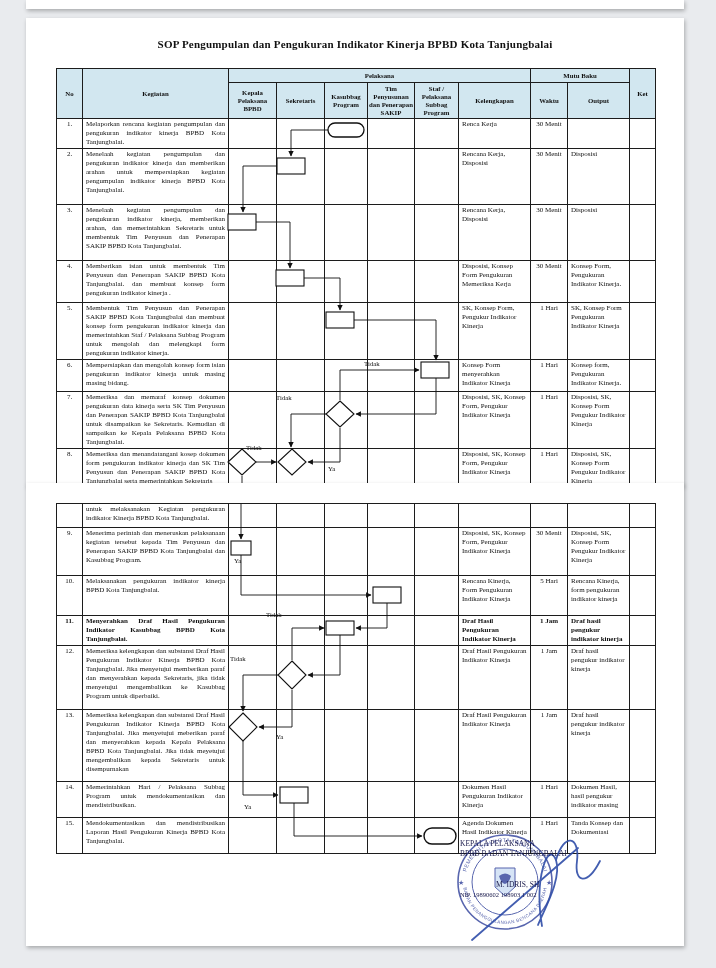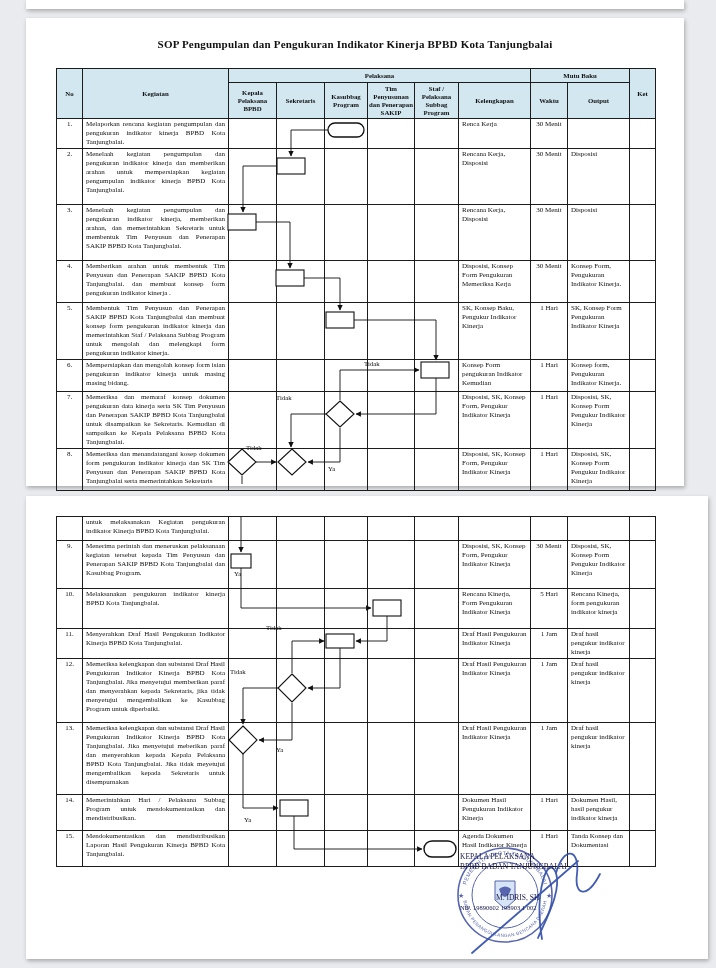--- a/index.html
+++ b/index.html
@@ -2,21 +2,21 @@
 <html><head>
 <meta charset="utf-8">
 <style>
   html,body{margin:0;padding:0;}
   body{width:716px;height:968px;background:#e9ebee;overflow:hidden;position:relative;
        font-family:"Liberation Serif", serif;color:#111;}
   .page{position:absolute;left:26px;width:658px;background:#fff;
         box-shadow:1px 2px 4px rgba(0,0,0,.28);}
   #page-frag{top:0;height:9px;}
   #page1{top:18px;height:468px;}
-  #page2{top:496px;height:463px;padding-left:24px;}
+  #page2{top:483px;height:463px;}
   .doc-title{position:absolute;left:0;top:20px;width:100%;text-align:center;
              font-weight:bold;font-size:11px;letter-spacing:.2px;}
   table.sop{position:absolute;left:30px;border-collapse:collapse;table-layout:fixed;
             width:599px;font-size:7px;line-height:9px;}
   #page1 table.sop{top:50px;}
   #page2 table.sop{top:20px;}
   table.sop th,table.sop td{border:1px solid #1c1c1c;vertical-align:top;
             padding:1px 3px;overflow:hidden;}
   table.sop{border:1.5px solid #1c1c1c;}
   table.sop th{background:#d2e7f0;font-weight:bold;text-align:center;vertical-align:middle;
@@ -108,53 +108,53 @@
           <td class="c-act"></td>
           <td class="c-act"></td>
           <td class="c-act"></td>
           <td class="c-kel">Rencana Kerja, Disposisi</td>
           <td class="c-wak">30 Menit</td>
           <td class="c-out">Disposisi</td>
           <td class="c-ket"></td>
         </tr>
         <tr style="height: 42px;">
           <td class="c-no">4.</td>
-          <td class="c-keg">Memberikan arahan untuk membentuk Tim Penyusun dan Penerapan SAKIP BPBD Kota Tanjungbalai. dan membuat konsep form pengukuran indikator kinerja .</td>
+          <td class="c-keg">Memberikan isian untuk membentuk Tim Penyusun dan Penerapan SAKIP BPBD Kota Tanjungbalai. dan membuat konsep form pengukuran indikator kinerja .</td>
           <td class="c-act"></td>
           <td class="c-act"></td>
           <td class="c-act"></td>
           <td class="c-act"></td>
           <td class="c-act"></td>
           <td class="c-kel">Disposisi, Konsep Form Pengukuran Memeriksa Kerja</td>
           <td class="c-wak">30 Menit</td>
           <td class="c-out">Konsep Form, Pengukuran Indikator Kinerja.</td>
           <td class="c-ket"></td>
         </tr>
         <tr style="height: 56px;">
           <td class="c-no">5.</td>
           <td class="c-keg">Membentuk Tim Penyusun dan Penerapan SAKIP BPBD Kota Tanjungbalai dan membuat konsep form pengukuran indikator kinerja dan memerintahkan Staf / Pelaksana Subbag Program untuk mengolah dan melengkapi form pengukuran indikator kinerja.</td>
           <td class="c-act"></td>
           <td class="c-act"></td>
           <td class="c-act"></td>
           <td class="c-act"></td>
           <td class="c-act"></td>
-          <td class="c-kel">SK, Konsep Baku, Pengukur Indikator Kinerja</td>
+          <td class="c-kel">SK, Konsep Form, Pengukur Indikator Kinerja</td>
           <td class="c-wak">1 Hari</td>
           <td class="c-out">SK, Konsep Form Pengukuran Indikator Kinerja</td>
           <td class="c-ket"></td>
         </tr>
         <tr style="height: 32px;">
           <td class="c-no">6.</td>
           <td class="c-keg">Mempersiapkan dan mengolah konsep form isian pengukuran indikator kinerja untuk masing masing bidang.</td>
           <td class="c-act"></td>
           <td class="c-act"></td>
           <td class="c-act"></td>
           <td class="c-act"></td>
           <td class="c-act"></td>
-          <td class="c-kel">Konsep Form pengukuran Indikator Kemudian</td>
+          <td class="c-kel">Konsep Form menyerahkan Indikator Kinerja</td>
           <td class="c-wak">1 Hari</td>
           <td class="c-out">Konsep form, Pengukuran Indikator Kinerja.</td>
           <td class="c-ket"></td>
         </tr>
         <tr style="height: 52px;">
           <td class="c-no">7.</td>
           <td class="c-keg">Memeriksa dan memaraf konsep dokumen pengukuran data kinerja serta SK Tim Penyusun dan Penerapan SAKIP BPBD Kota Tanjungbalai untuk disampaikan ke Sekretaris. Kemudian di sampaikan ke Kepala Pelaksana BPBD Kota Tanjungbalai.</td>
           <td class="c-act"></td>
           <td class="c-act"></td>
           <td class="c-act"></td>
@@ -266,23 +266,23 @@
           <td class="c-act"></td>
           <td class="c-act"></td>
           <td class="c-act"></td>
           <td class="c-act"></td>
           <td class="c-act"></td>
           <td class="c-kel">Rencana Kinerja, Form Pengukuran Indikator Kinerja</td>
           <td class="c-wak">5 Hari</td>
           <td class="c-out">Rencana Kinerja, form pengukuran indikator kinerja</td>
           <td class="c-ket"></td>
         </tr>
-        <tr style="height: 30px;">
+        <tr style="height: 30px; font-weight: bold;">
           <td class="c-no">11.</td>
-          <td class="c-keg">Menyerahkan Draf Hasil Pengukuran Indikator Kinerja BPBD Kota Tanjungbalai.</td>
+          <td class="c-keg">Menyerahkan Draf Hasil Pengukuran Indikator Kasubbag BPBD Kota Tanjungbalai.</td>
           <td class="c-act"></td>
           <td class="c-act"></td>
           <td class="c-act"></td>
           <td class="c-act"></td>
           <td class="c-act"></td>
           <td class="c-kel">Draf Hasil Pengukuran Indikator Kinerja</td>
           <td class="c-wak">1 Jam</td>
           <td class="c-out">Draf hasil pengukur indikator kinerja</td>
           <td class="c-ket"></td>
         </tr>
@@ -315,21 +315,21 @@
         <tr style="height: 36px;">
           <td class="c-no">14.</td>
           <td class="c-keg">Memerintahkan Hari / Pelaksana Subbag Program untuk mendokumentasikan dan mendistribusikan.</td>
           <td class="c-act"></td>
           <td class="c-act"></td>
           <td class="c-act"></td>
           <td class="c-act"></td>
           <td class="c-act"></td>
           <td class="c-kel">Dokumen Hasil Pengukuran Indikator Kinerja</td>
           <td class="c-wak">1 Hari</td>
-          <td class="c-out">Dokumen Hasil, hasil pengukur indikator kinerja</td>
+          <td class="c-out">Dokumen Hasil, hasil pengukur indikator masing</td>
           <td class="c-ket"></td>
         </tr>
         <tr style="height: 36px;">
           <td class="c-no">15.</td>
           <td class="c-keg">Mendokumentasikan dan mendistribusikan Laporan Hasil Pengukuran Kinerja BPBD Kota Tanjungbalai.</td>
           <td class="c-act"></td>
           <td class="c-act"></td>
           <td class="c-act"></td>
           <td class="c-act"></td>
           <td class="c-act"></td>

